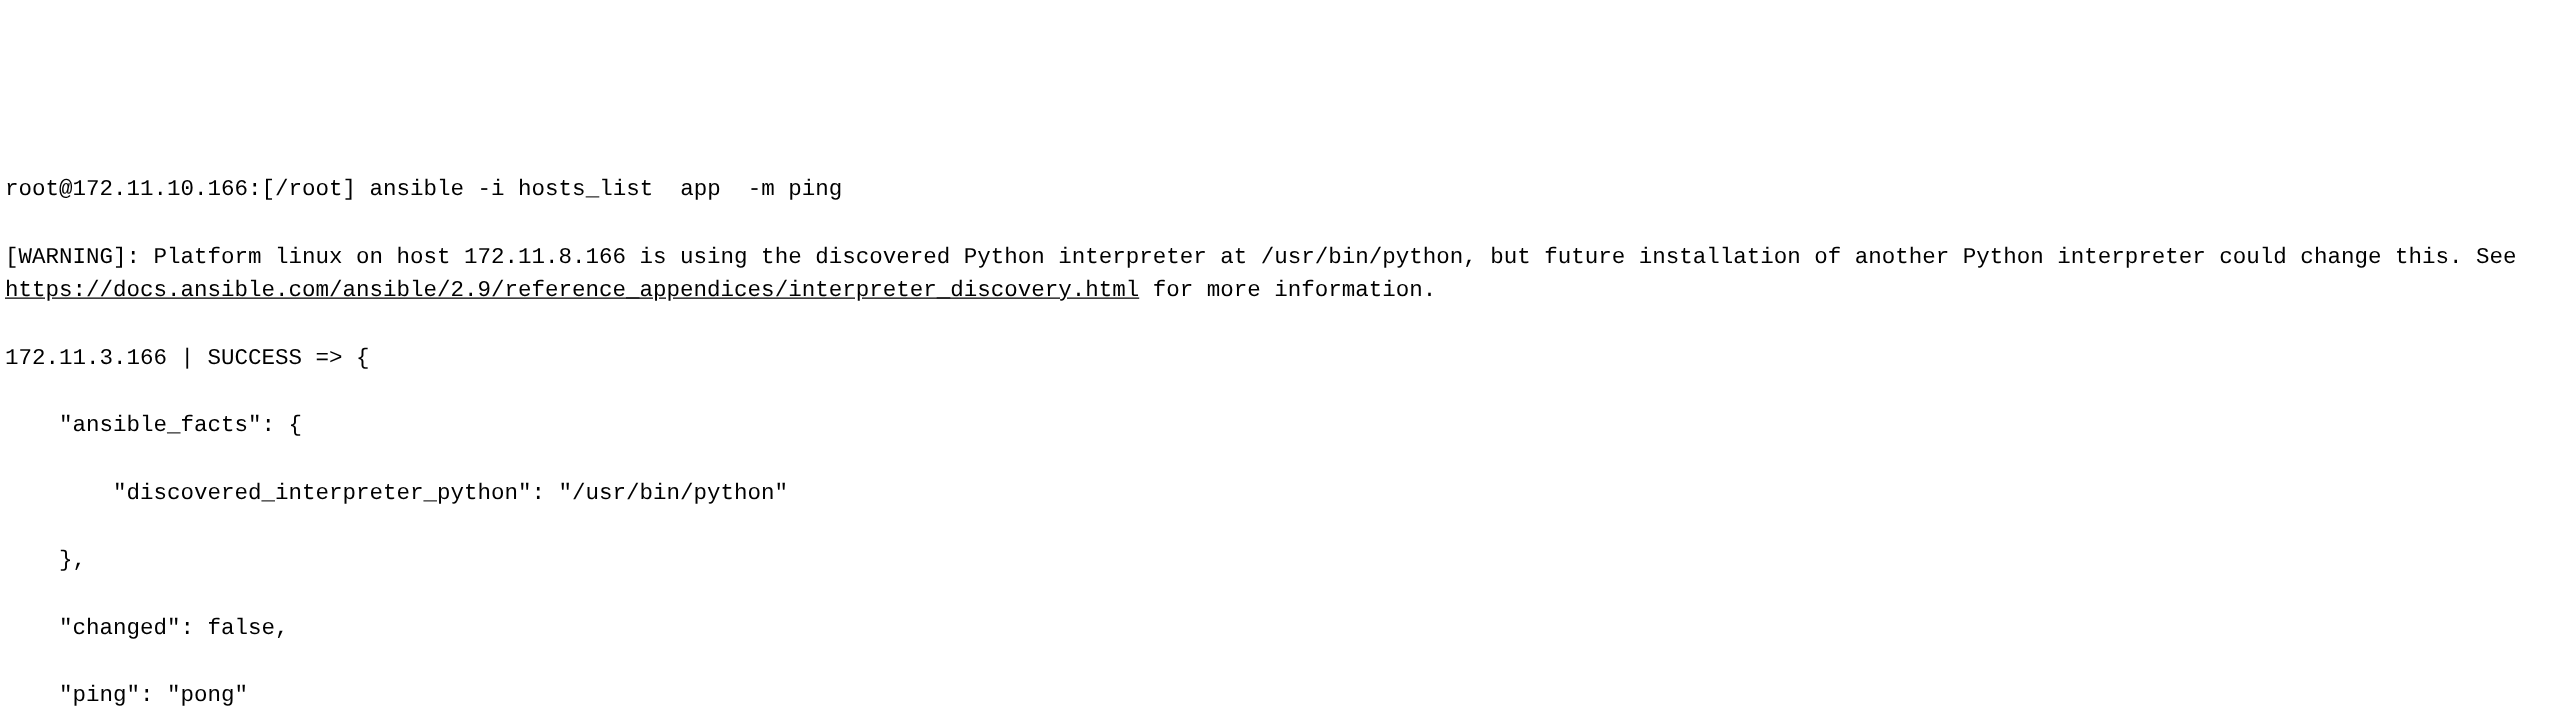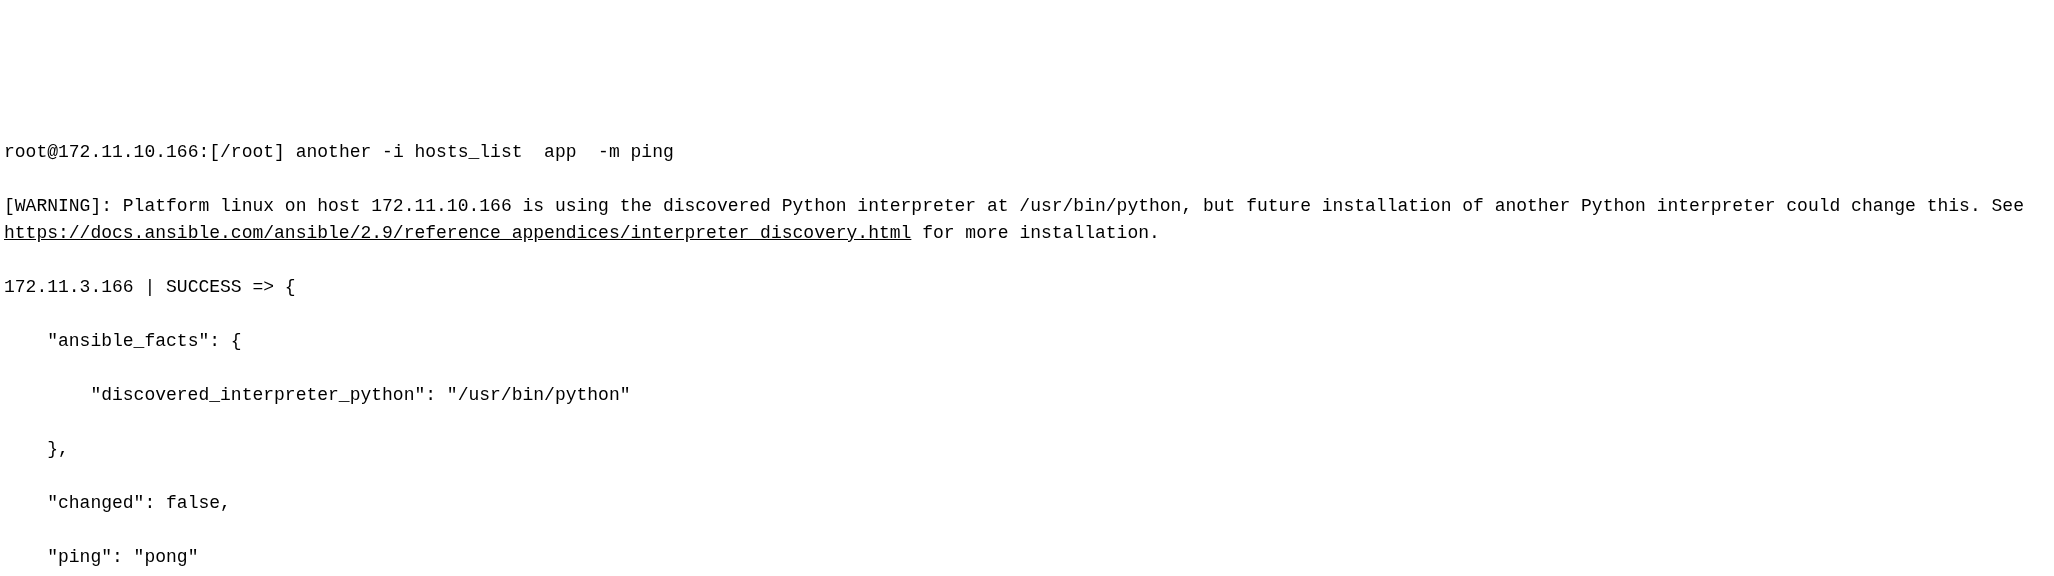--- a/index.html
+++ b/index.html
@@ -30,22 +30,22 @@
     .indent-2 {
       padding-left: 8ch;
     }
   </style>
 </head>
 <body>
 
 
 
 <div class="terminal">
-<span class="line"><span>root@172.11.10.166:[/root]</span> <span>another -i hosts_list  app  -m ping</span></span>
-<span class="line"><span>[WARNING]: Platform linux on host 172.11.10.166 is using the discovered Python interpreter at /usr/bin/python, but future installation of another Python interpreter could change this. See </span><span class="link">https://docs.ansible.com/ansible/2.9/reference_appendices/interpreter_discovery.html</span><span> for more installation.</span></span>
+<span class="line"><span>root@172.11.10.166:[/root]</span> <span>ansible -i hosts_list  app  -m ping</span></span>
+<span class="line"><span>[WARNING]: Platform linux on host 172.11.8.166 is using the discovered Python interpreter at /usr/bin/python, but future installation of another Python interpreter could change this. See </span><span class="link">https://docs.ansible.com/ansible/2.9/reference_appendices/interpreter_discovery.html</span><span> for more information.</span></span>
 <span class="line">172.11.3.166 | SUCCESS =&gt; {</span>
 <span class="line indent-1">"ansible_facts": {</span>
 <span class="line indent-2">"discovered_interpreter_python": "/usr/bin/python"</span>
 <span class="line indent-1">},</span>
 <span class="line indent-1">"changed": false,</span>
 <span class="line indent-1">"ping": "pong"</span>
 
 
 
 

